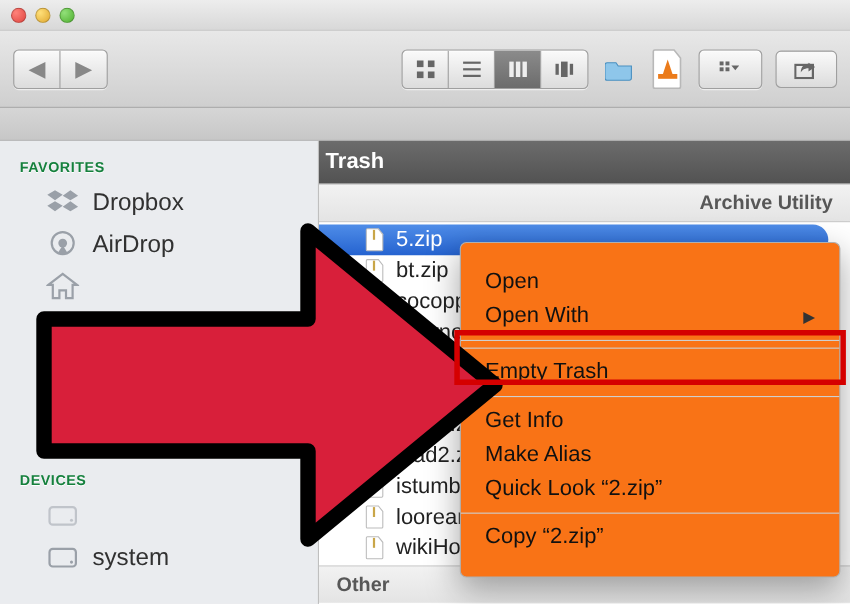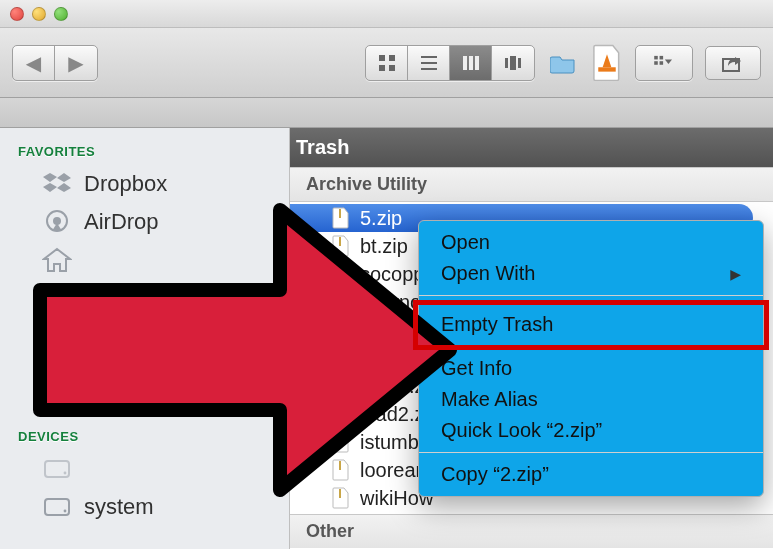--- a/index.html
+++ b/index.html
@@ -131,20 +131,21 @@
     font-size: 20px;
   }
   .group-header {
     background: linear-gradient(#f2f2f2, #e4e4e4);
     color: #575757;
     font-weight: bold;
     padding: 6px 16px;
     font-size: 18px;
     border-top: 1px solid #c8c8c8;
     border-bottom: 1px solid #c8c8c8;
+    text-align: right;
   }
   .file-list {
     padding: 2px 0;
   }
   .file-item, .file-item-selected {
     display: flex; align-items: center;
     gap: 8px;
     padding: 2px 16px 2px 40px;
     font-size: 20px;
     color: #222;
@@ -169,25 +170,25 @@
     padding: 6px 16px;
     font-size: 18px;
     border-top: 1px solid #c8c8c8;
   }
 
   
   .context-menu {
     position: absolute;
     left: 418px; top: 220px;
     width: 346px;
-    background: #0ea5e9;
+    background: #f97316;
     border: 1px solid #b0b0b0;
     border-radius: 6px;
     box-shadow: 0 10px 30px rgba(0,0,0,0.35);
-    padding: 6px 0;
+    padding: 20px 0;
     font-size: 20px;
     color: #111;
   }
   .menu-item {
     padding: 4px 22px;
     display: flex; align-items: center; justify-content: space-between;
   }
   .menu-item.highlight {
     background: linear-gradient(#4f8de8, #2563d0);
     color: #fff;

